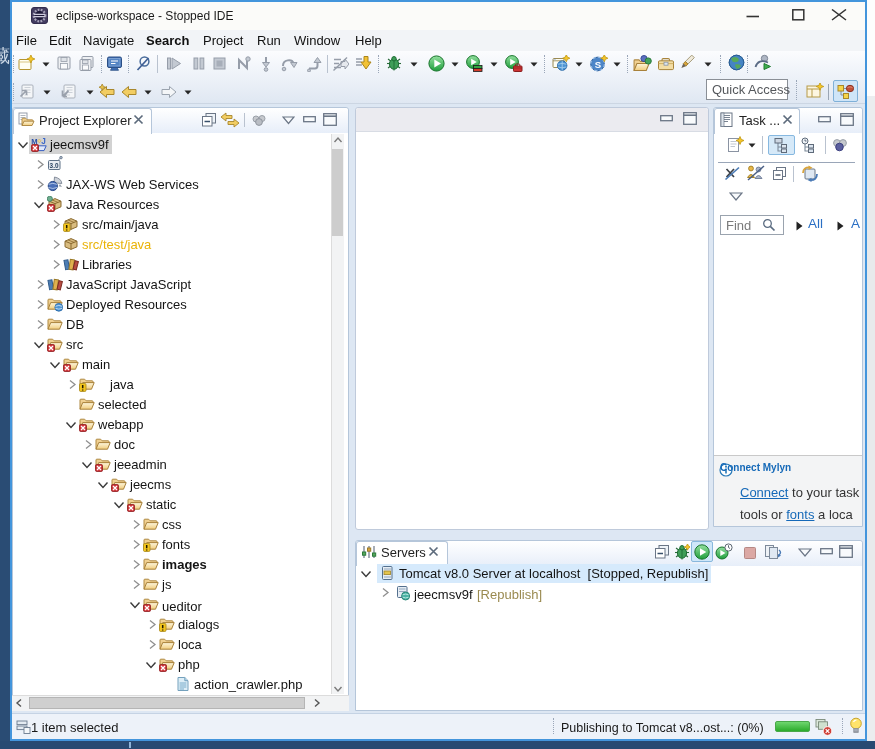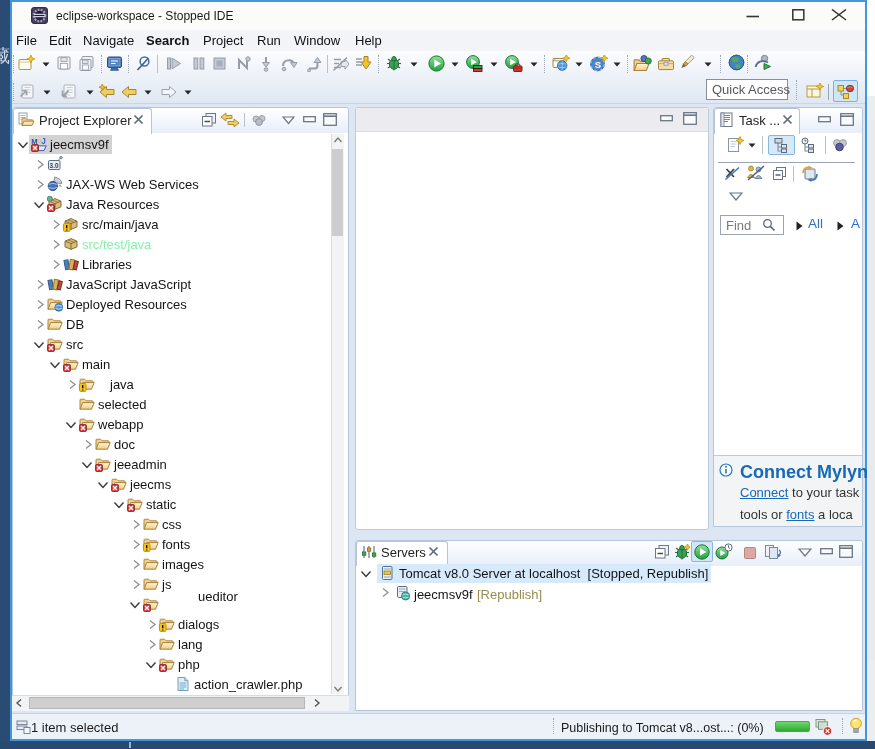--- a/index.html
+++ b/index.html
@@ -382,21 +382,21 @@
     </svg>
 <div class="t" style="left:70px;top:83px;font-size:13px;color:#141414;font-weight:normal;">src/main/java</div>
 <svg class="ab" style="left:38px;top:104px" width="12" height="13" viewBox="0 0 12 13">
       <polyline points="4,2.5 9,6.5 4,10.5" fill="none" stroke="#8f8f8f" stroke-width="1.3"></polyline>
     </svg>
 <svg class="ab" style="left:51px;top:102px" width="16" height="16" viewBox="0 0 16 16">
       <path d="M2,5.2 L8,2.6 L14,5.2 L14,10.8 L8,13.4 L2,10.8 Z" fill="#d9bc80" stroke="#8a6a2f" stroke-width="1"></path>
       <path d="M2,5.2 L8,7.6 L14,5.2 M8,7.6 L8,13.4" stroke="#8a6a2f" stroke-width="1" fill="none"></path>
       <path d="M5,3.9 L11,6.4" stroke="#8a6a2f" stroke-width="0.8" fill="none"></path>
     </svg>
-<div class="t" style="left:70px;top:103px;font-size:13px;color:#86efac;font-weight:normal;">src/test/java</div>
+<div class="t" style="left:70px;top:103px;font-size:13px;color:#eab308;font-weight:normal;">src/test/java</div>
 <svg class="ab" style="left:38px;top:124px" width="12" height="13" viewBox="0 0 12 13">
       <polyline points="4,2.5 9,6.5 4,10.5" fill="none" stroke="#8f8f8f" stroke-width="1.3"></polyline>
     </svg>
 <svg class="ab" style="left:51px;top:122px" width="16" height="16" viewBox="0 0 16 16">
       <g>
         <rect x="1.8" y="4" width="4" height="9.5" fill="#4d7db3" stroke="#2f5a8a" transform="rotate(-10 3.8 9)"></rect>
         <rect x="6.6" y="3.6" width="4.2" height="10" fill="#e0b14f" stroke="#9a7a28" transform="rotate(8 8.7 8.6)"></rect>
         <rect x="11" y="5" width="3.4" height="8.6" fill="#b84c42" stroke="#7c2a22" transform="rotate(14 12.7 9.3)"></rect>
       </g>
     </svg>
@@ -547,61 +547,61 @@
       </g>
     </svg>
 <div class="t" style="left:150px;top:403px;font-size:13px;color:#141414;font-weight:normal;">fonts</div>
 <svg class="ab" style="left:118px;top:424px" width="12" height="13" viewBox="0 0 12 13">
       <polyline points="4,2.5 9,6.5 4,10.5" fill="none" stroke="#8f8f8f" stroke-width="1.3"></polyline>
     </svg>
 <svg class="ab" style="left:131px;top:422px" width="16" height="16" viewBox="0 0 16 16">
       <path d="M1,13.2 L1,4 Q1,3.2 1.8,3.2 L5.6,3.2 L7.2,4.8 L13.2,4.8 Q14,4.8 14,5.6 L14,7.5" fill="#f0d091" stroke="#af8840" stroke-width="1"></path>
       <path d="M1,13.2 L3.7,6.6 L15.2,6.6 L12.5,13.2 Z" fill="url(#gFold)" stroke="#a8813a" stroke-width="1"></path>
     </svg>
-<div class="t" style="left:150px;top:423px;font-size:13px;color:#141414;font-weight:normal;">images</div>
+<div class="t" style="left:150px;top:423px;font-size:13px;color:#141414;font-weight:bold;">images</div>
 <svg class="ab" style="left:118px;top:444px" width="12" height="13" viewBox="0 0 12 13">
       <polyline points="4,2.5 9,6.5 4,10.5" fill="none" stroke="#8f8f8f" stroke-width="1.3"></polyline>
     </svg>
 <svg class="ab" style="left:131px;top:442px" width="16" height="16" viewBox="0 0 16 16">
       <path d="M1,13.2 L1,4 Q1,3.2 1.8,3.2 L5.6,3.2 L7.2,4.8 L13.2,4.8 Q14,4.8 14,5.6 L14,7.5" fill="#f0d091" stroke="#af8840" stroke-width="1"></path>
       <path d="M1,13.2 L3.7,6.6 L15.2,6.6 L12.5,13.2 Z" fill="url(#gFold)" stroke="#a8813a" stroke-width="1"></path>
     </svg>
 <div class="t" style="left:150px;top:443px;font-size:13px;color:#141414;font-weight:normal;">js</div>
 <svg class="ab" style="left:116px;top:464px" width="14" height="13" viewBox="0 0 14 13">
       <polyline points="2.5,4.5 7,9.5 11.5,4.5" fill="none" stroke="#3a3a3a" stroke-width="1.4"></polyline>
     </svg>
 <svg class="ab" style="left:131px;top:462px" width="16" height="16" viewBox="0 0 16 16">
       <path d="M1,13.2 L1,4 Q1,3.2 1.8,3.2 L5.6,3.2 L7.2,4.8 L13.2,4.8 Q14,4.8 14,5.6 L14,7.5" fill="#f0d091" stroke="#af8840" stroke-width="1"></path>
       <path d="M1,13.2 L3.7,6.6 L15.2,6.6 L12.5,13.2 Z" fill="url(#gFold)" stroke="#a8813a" stroke-width="1"></path>
       <g transform="translate(0,8)">
         <rect x="0.5" y="0.5" width="7" height="7" rx="1.2" fill="#cf3539" stroke="#8e1c20" stroke-width="0.8"></rect>
         <path d="M2,2 L6,6 M6,2 L2,6" stroke="#fff" stroke-width="1.3"></path>
       </g>
     </svg>
-<div class="t" style="left:150px;top:455px;font-size:13px;color:#141414;font-weight:normal;margin-left:36px;">ueditor</div>
+<div class="t" style="left:150px;top:465px;font-size:13px;color:#141414;font-weight:normal;">ueditor</div>
 <svg class="ab" style="left:134px;top:484px" width="12" height="13" viewBox="0 0 12 13">
       <polyline points="4,2.5 9,6.5 4,10.5" fill="none" stroke="#8f8f8f" stroke-width="1.3"></polyline>
     </svg>
 <svg class="ab" style="left:147px;top:482px" width="16" height="16" viewBox="0 0 16 16">
       <path d="M1,13.2 L1,4 Q1,3.2 1.8,3.2 L5.6,3.2 L7.2,4.8 L13.2,4.8 Q14,4.8 14,5.6 L14,7.5" fill="#f0d091" stroke="#af8840" stroke-width="1"></path>
       <path d="M1,13.2 L3.7,6.6 L15.2,6.6 L12.5,13.2 Z" fill="url(#gFold)" stroke="#a8813a" stroke-width="1"></path>
       <g transform="translate(0,7)">
         <rect x="0.5" y="0.5" width="6.5" height="8" rx="1.2" fill="#f3c51e" stroke="#a8881a" stroke-width="0.8"></rect>
         <path d="M3.7,2 L3.7,5.2 M3.7,6.6 L3.7,7.6" stroke="#201800" stroke-width="1.5"></path>
       </g>
     </svg>
 <div class="t" style="left:166px;top:483px;font-size:13px;color:#141414;font-weight:normal;">dialogs</div>
 <svg class="ab" style="left:134px;top:504px" width="12" height="13" viewBox="0 0 12 13">
       <polyline points="4,2.5 9,6.5 4,10.5" fill="none" stroke="#8f8f8f" stroke-width="1.3"></polyline>
     </svg>
 <svg class="ab" style="left:147px;top:502px" width="16" height="16" viewBox="0 0 16 16">
       <path d="M1,13.2 L1,4 Q1,3.2 1.8,3.2 L5.6,3.2 L7.2,4.8 L13.2,4.8 Q14,4.8 14,5.6 L14,7.5" fill="#f0d091" stroke="#af8840" stroke-width="1"></path>
       <path d="M1,13.2 L3.7,6.6 L15.2,6.6 L12.5,13.2 Z" fill="url(#gFold)" stroke="#a8813a" stroke-width="1"></path>
     </svg>
-<div class="t" style="left:166px;top:503px;font-size:13px;color:#141414;font-weight:normal;">lang</div>
+<div class="t" style="left:166px;top:503px;font-size:13px;color:#141414;font-weight:normal;">loca</div>
 <svg class="ab" style="left:132px;top:524px" width="14" height="13" viewBox="0 0 14 13">
       <polyline points="2.5,4.5 7,9.5 11.5,4.5" fill="none" stroke="#3a3a3a" stroke-width="1.4"></polyline>
     </svg>
 <svg class="ab" style="left:147px;top:522px" width="16" height="16" viewBox="0 0 16 16">
       <path d="M1,13.2 L1,4 Q1,3.2 1.8,3.2 L5.6,3.2 L7.2,4.8 L13.2,4.8 Q14,4.8 14,5.6 L14,7.5" fill="#f0d091" stroke="#af8840" stroke-width="1"></path>
       <path d="M1,13.2 L3.7,6.6 L15.2,6.6 L12.5,13.2 Z" fill="url(#gFold)" stroke="#a8813a" stroke-width="1"></path>
       <g transform="translate(0,8)">
         <rect x="0.5" y="0.5" width="7" height="7" rx="1.2" fill="#cf3539" stroke="#8e1c20" stroke-width="0.8"></rect>
         <path d="M2,2 L6,6 M6,2 L2,6" stroke="#fff" stroke-width="1.3"></path>
       </g>
@@ -728,21 +728,21 @@
 <svg class="ab" style="left:837px;top:221px" width="7" height="10" viewBox="0 0 7 10">
     <polygon points="0.5,0.5 0.5,9.5 6.5,5" fill="#222"></polygon>
   </svg>
 <div class="t" style="left:851px;top:216px;font-size:13.5px;color:#2a6fc4;font-weight:normal;">A</div>
 <div class="ab" style="left:714px;top:455px;width:148px;height:71px;background:#f3f4f5;border-top:1px solid #c9c9c9"></div>
 <svg class="ab" style="left:719px;top:463px" width="15" height="15" viewBox="0 0 15 15">
     <circle cx="7" cy="7" r="6" fill="#fff" stroke="#2a7ab8" stroke-width="1.2"></circle>
     <line x1="7" y1="6" x2="7" y2="10.5" stroke="#2a7ab8" stroke-width="1.6"></line>
     <circle cx="7" cy="3.8" r="1" fill="#2a7ab8"></circle>
   </svg>
-<div class="t" style="left:740px;top:462px;font-size:18px;color:#1569b8;font-weight:bold;">Connect Mylyn</div>
+<div class="t" style="left:720px;top:462px;font-size:10px;color:#1569b8;font-weight:bold;">Connect Mylyn</div>
 <div class="t" style="left:740px;top:485px;width:123px;font-size:13px;color:#333;overflow:hidden"><span style="color:#1569b8;text-decoration:underline">Connect</span> to your task</div>
 <div class="t" style="left:740px;top:507px;width:123px;font-size:13px;color:#333;overflow:hidden">tools or <span style="color:#1569b8;text-decoration:underline">fonts</span> a loca</div>
 <div class="ab" style="left:355px;top:540px;width:508px;height:171px;background:#fff;border:1px solid #b5c6da;border-radius:3px 3px 0 0"></div>
 <div class="ab" style="left:356px;top:541px;width:506px;height:25px;background:linear-gradient(#fff,#e7eef9);border-radius:3px 3px 0 0"></div>
 <div class="ab" style="left:356px;top:541px;width:92px;height:25px;background:#fff;border:1px solid #b5c6da;border-bottom:0;border-radius:3px 3px 0 0"></div>
 <svg class="ab" style="left:361px;top:544px" width="16" height="16" viewBox="0 0 16 16">
     <g stroke="#6b7686" stroke-width="1.2" fill="none">
       <path d="M3,2 V14 M8,2 V14 M13,2 V14"></path>
     </g>
     <rect x="1.5" y="8" width="3.2" height="3.2" fill="#58a85a" stroke="#2a7a3c"></rect>

